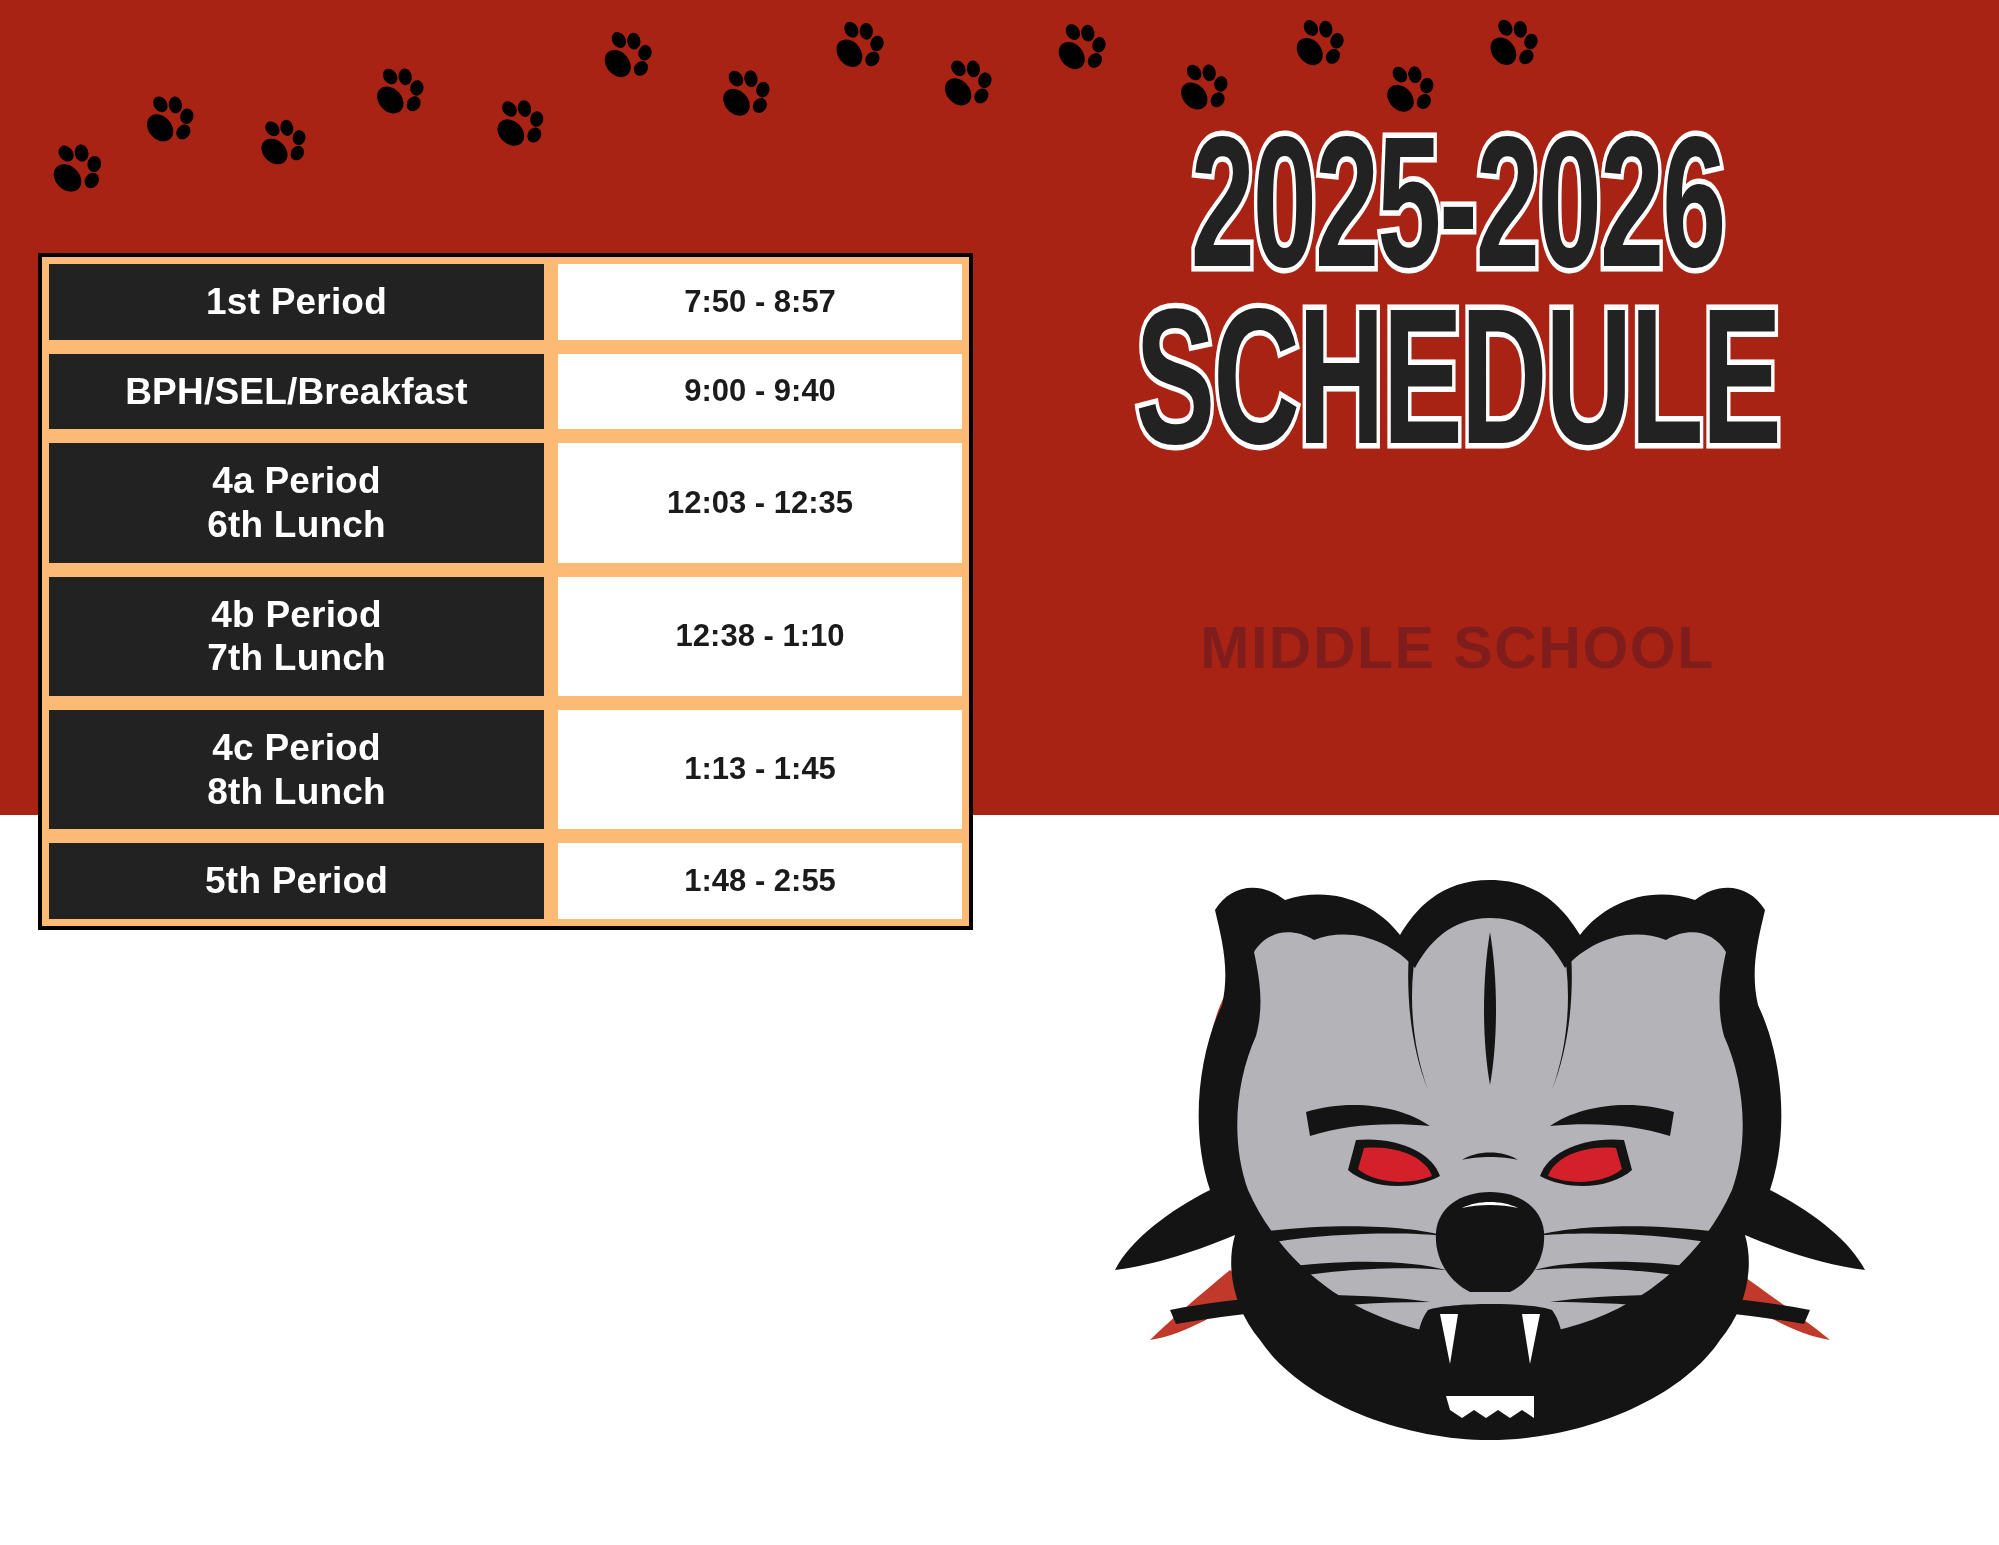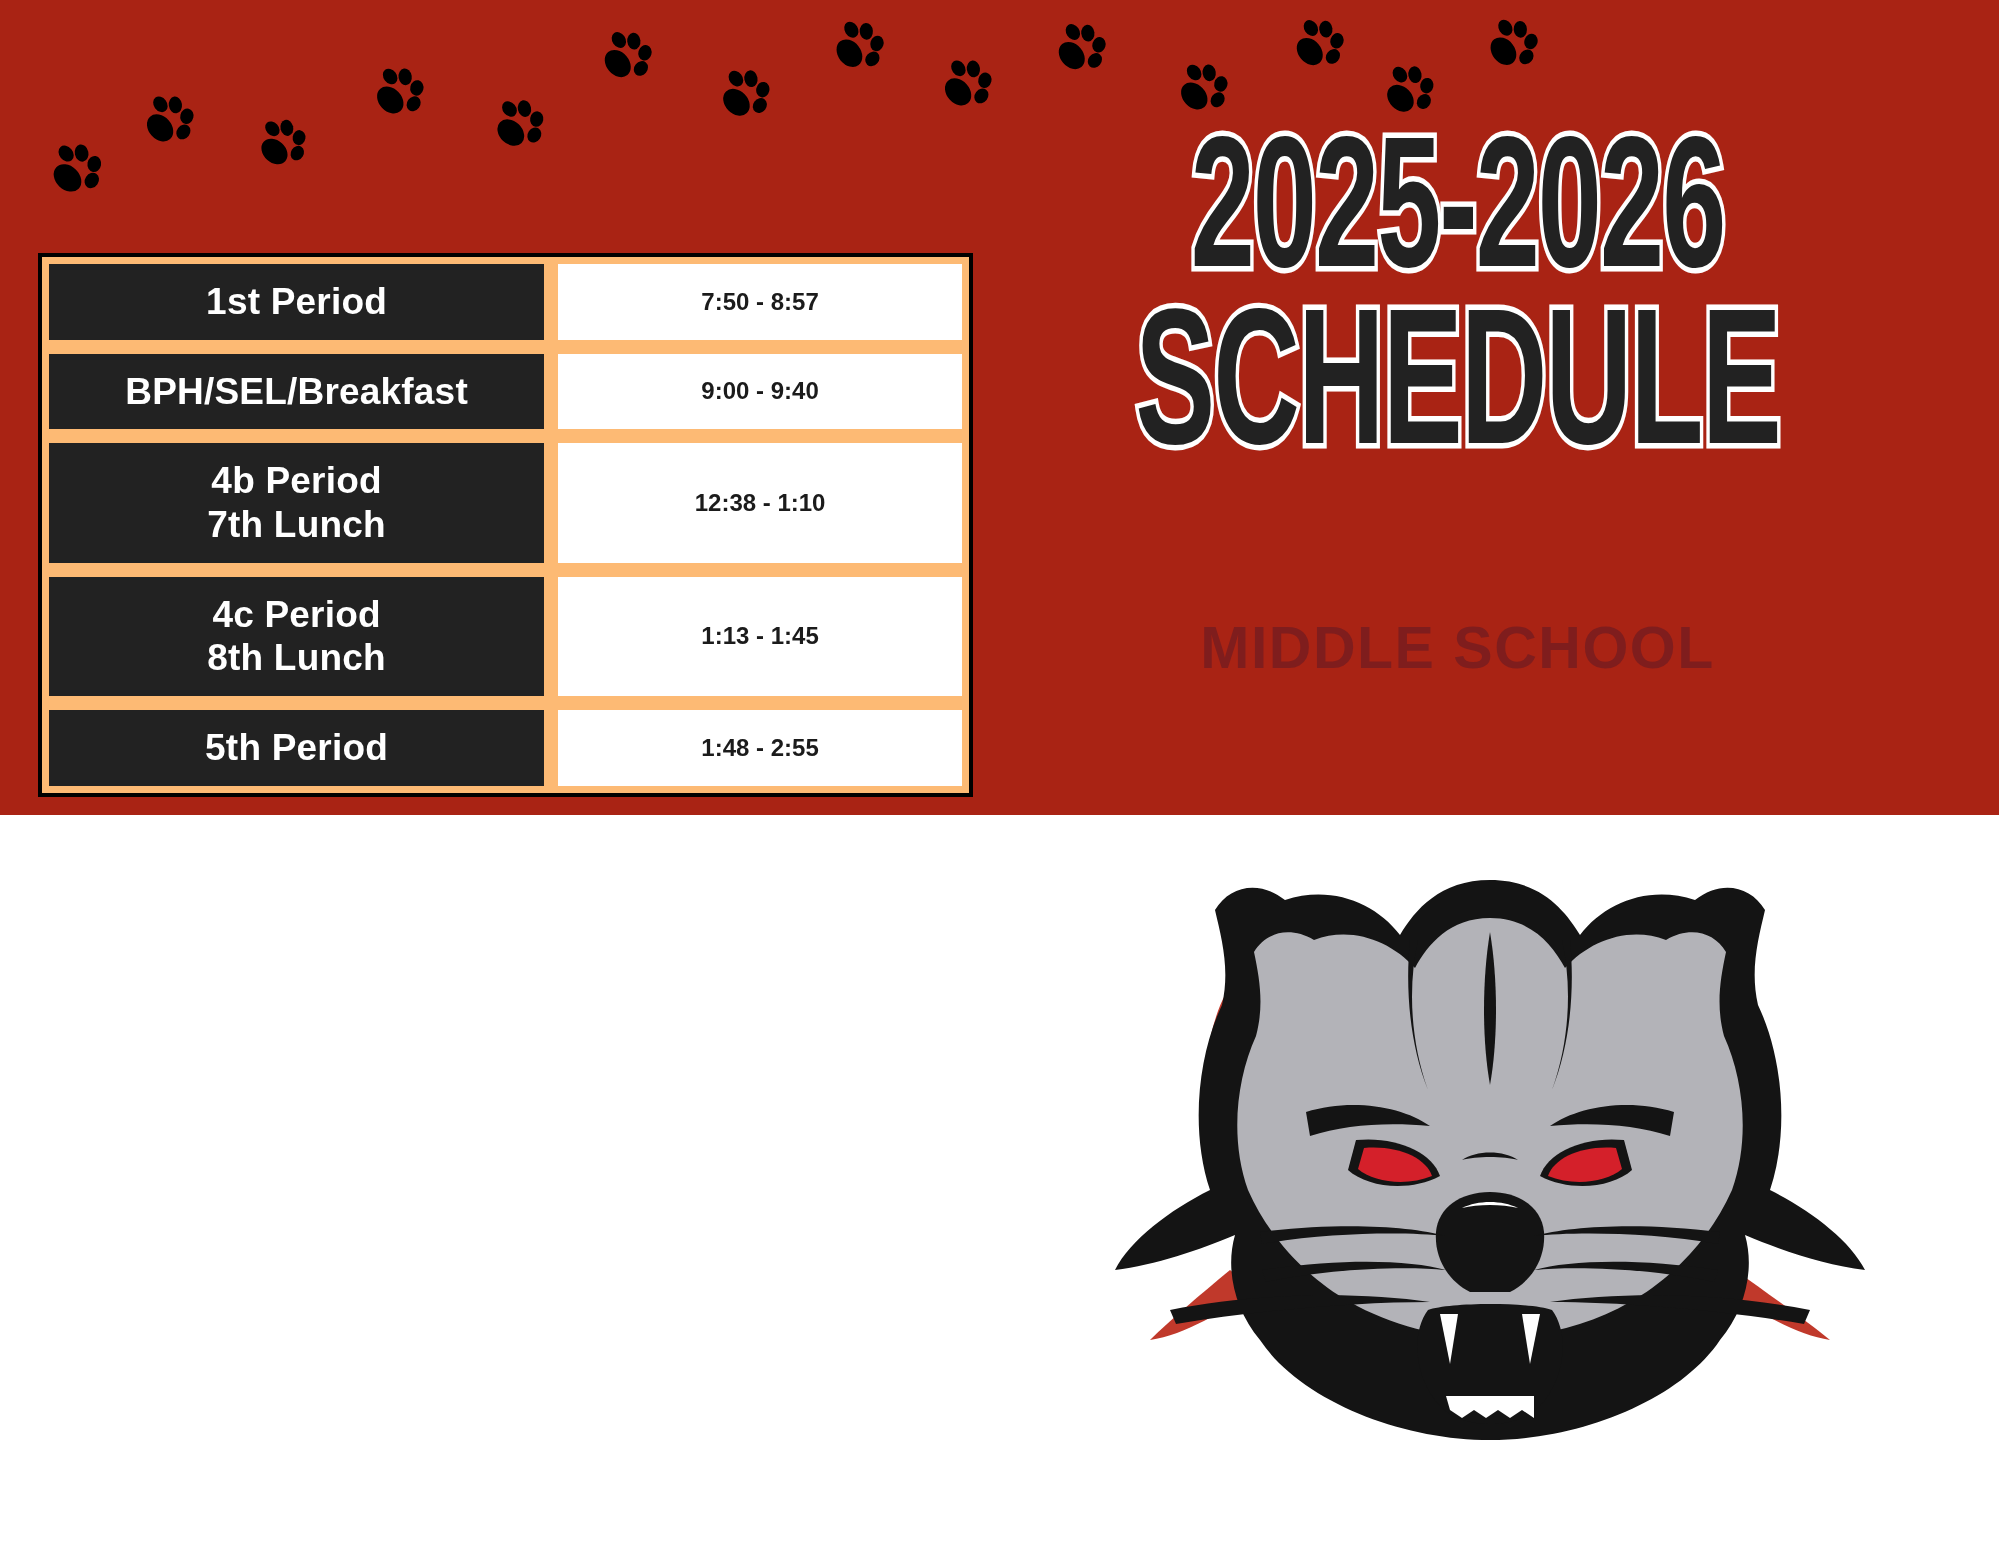--- a/index.html
+++ b/index.html
@@ -50,21 +50,21 @@
     background:#222222;
     color:#ffffff;
     font-size:37px;
     padding:16px 10px;
     letter-spacing:.2px;
   }
   .cell-time{
     width:420px;
     background:#ffffff;
     color:#1b1b1b;
-    font-size:24px;
+    font-size:31px;
     padding:16px 10px;
   }
   .cell-label .l2{ display:block; }
 
   
   .title-block{
     position:absolute;
     left:940px; top:116px;
     width:1035px;
     z-index:4;
@@ -250,20 +250,24 @@
 
 <table class="schedule-table">
   <tbody id="schedule-body">
       <tr>
         <td class="cell-label"><span>1st Period</span></td>
         <td class="cell-time">7:50 - 8:57</td>
       </tr>
       <tr>
         <td class="cell-label"><span>BPH/SEL/Breakfast</span></td>
         <td class="cell-time">9:00 - 9:40</td>
+      </tr>
+      <tr>
+        <td class="cell-label"><span>4a Period</span><span class="l2">6th Lunch</span></td>
+        <td class="cell-time">12:03 - 12:35</td>
       </tr>
       <tr>
         <td class="cell-label"><span>4b Period</span><span class="l2">7th Lunch</span></td>
         <td class="cell-time">12:38 - 1:10</td>
       </tr>
       <tr>
         <td class="cell-label"><span>4c Period</span><span class="l2">8th Lunch</span></td>
         <td class="cell-time">1:13 - 1:45</td>
       </tr>
       <tr>

